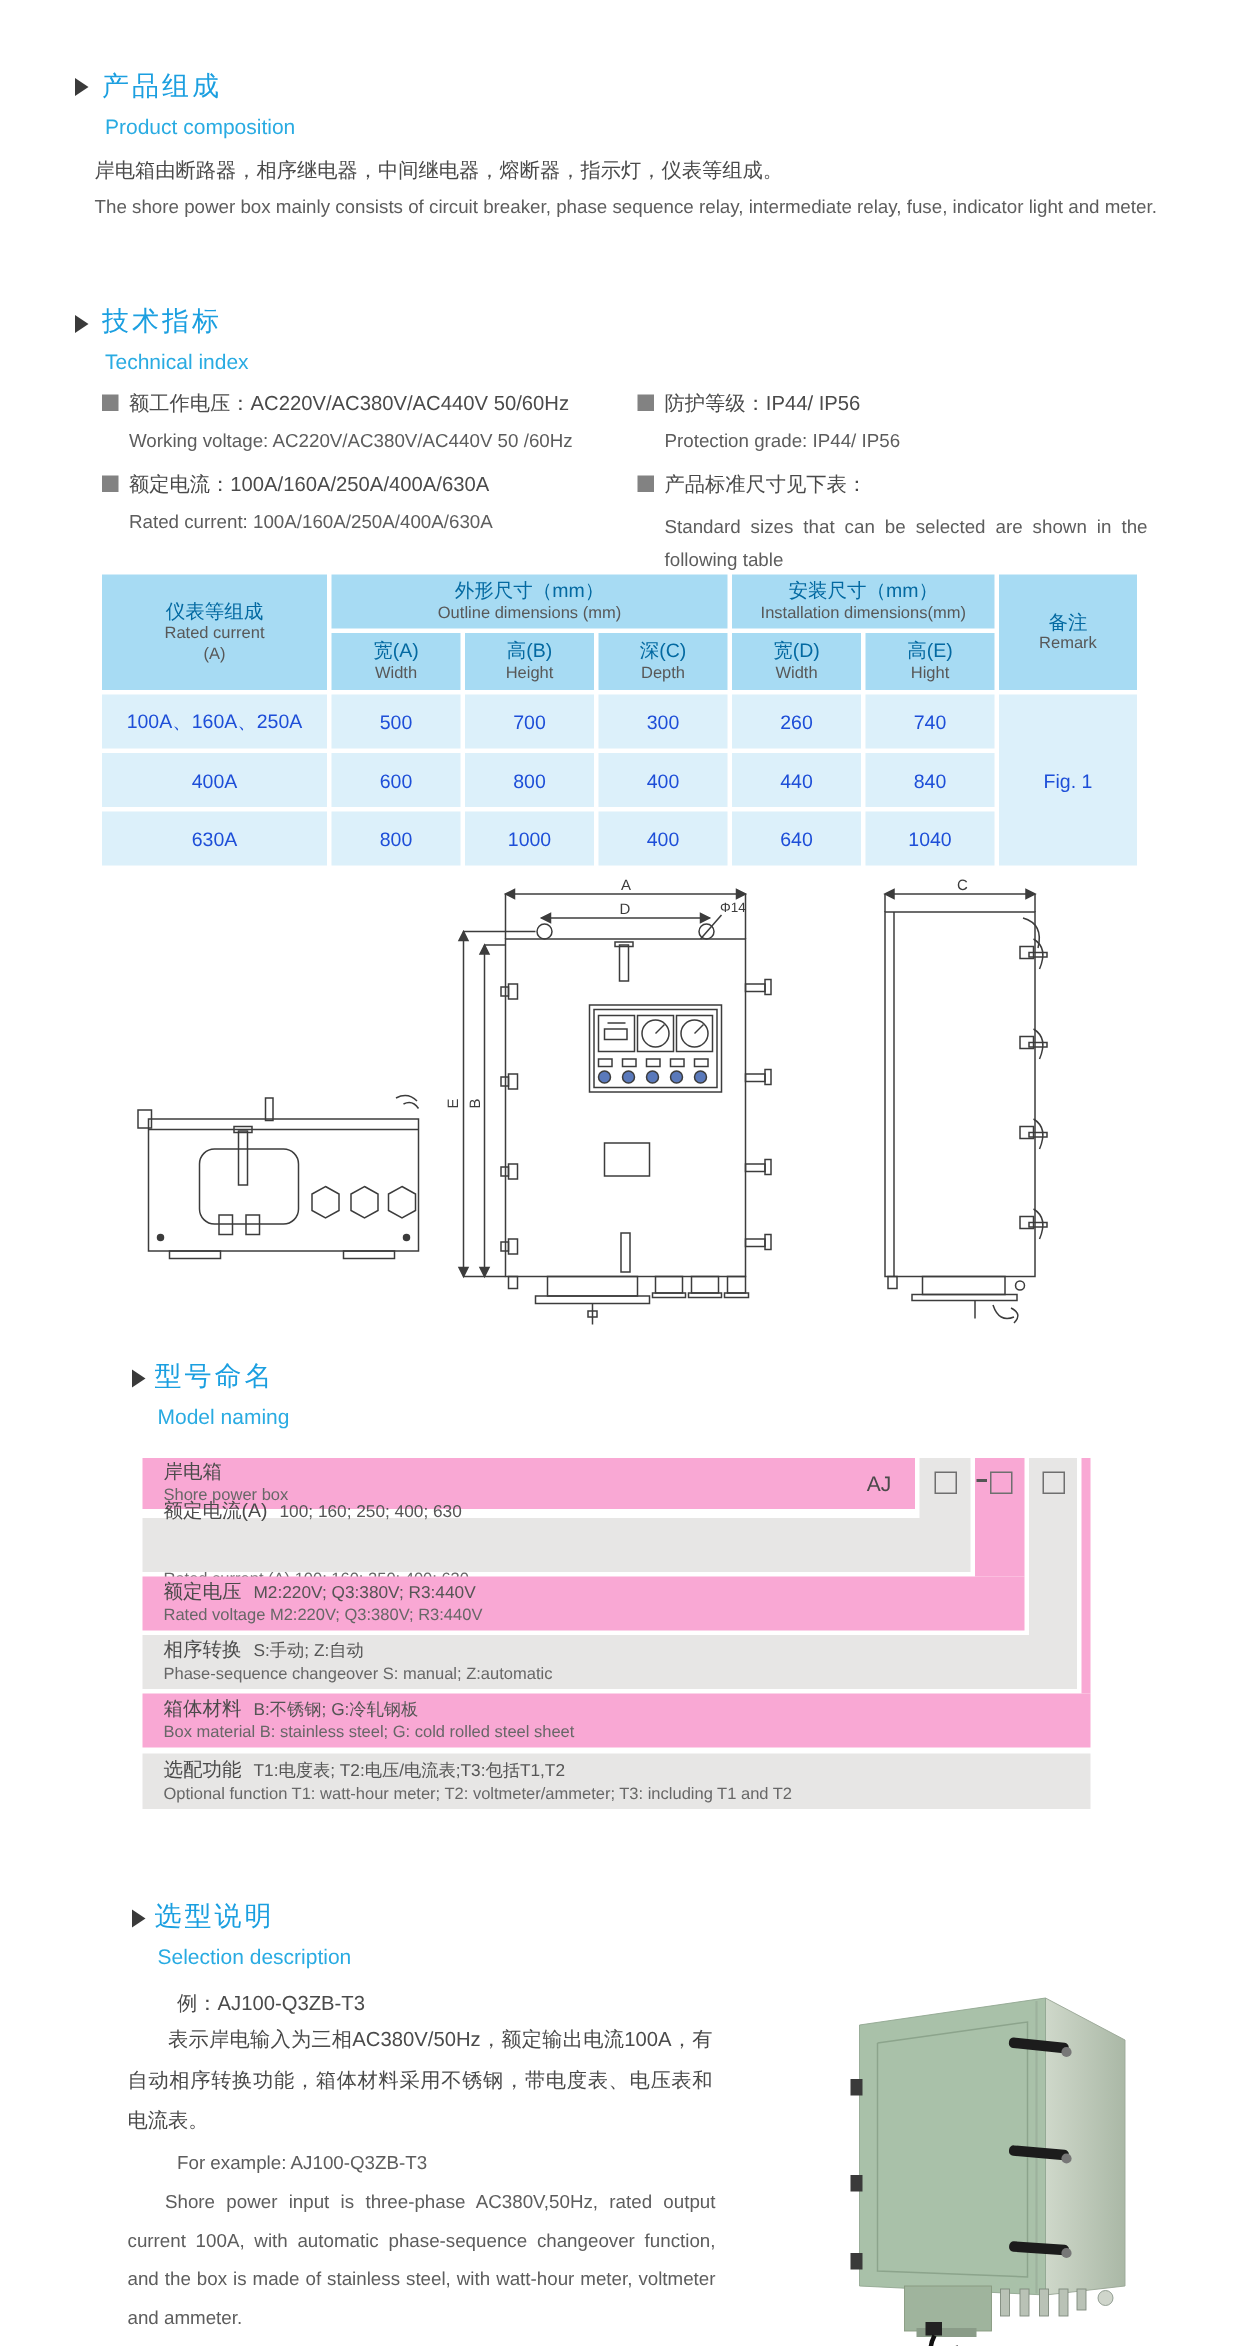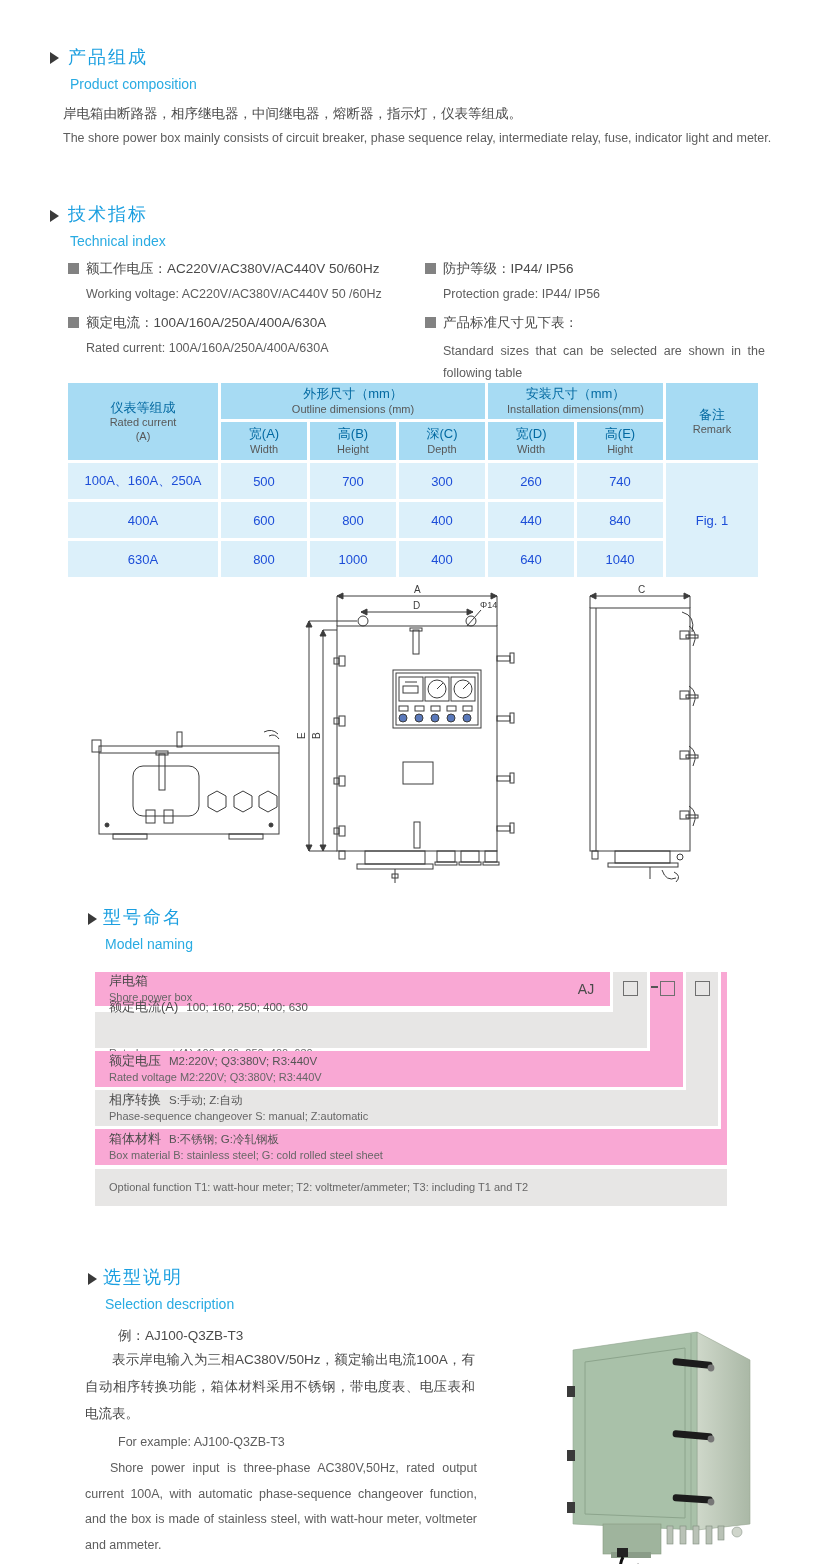--- a/index.html
+++ b/index.html
@@ -322,20 +322,21 @@
     </div>
     <div class="mn-band gray" style="top:118px;width:623px;height:36px;">
       <div class="mn-zh"><span>相序转换</span><span class="val">S:手动; Z:自动</span></div>
       <div class="mn-en">Phase-sequence changeover  S: manual;  Z:automatic</div>
     </div>
     <div class="mn-band blue" style="top:157px;width:632px;height:36px;">
       <div class="mn-zh"><span>箱体材料</span><span class="val">B:不锈钢;  G:冷轧钢板</span></div>
       <div class="mn-en">Box material   B: stainless steel; G: cold rolled steel sheet</div>
     </div>
     <div class="mn-band gray" style="top:197px;width:632px;height:37px;">
+      <div class="mn-zh"><span>选配功能</span><span class="val">T1:电度表;  T2:电压/电流表;T3:包括T1,T2</span></div>
       <div class="mn-en">Optional function  T1: watt-hour meter; T2: voltmeter/ammeter; T3: including T1 and T2</div>
     </div>
 
     <div class="abs" style="left:470px;top:9px;width:42px;text-align:center;font-size:14px;color:#4a4a4a;">AJ</div>
     <div class="code-box" style="left:528px;top:9px;"></div>
     <div class="abs" style="left:556px;top:14px;width:7px;height:2px;background:#555;"></div>
     <div class="code-box" style="left:565px;top:9px;"></div>
     <div class="code-box" style="left:600px;top:9px;"></div>
   </div>
 

